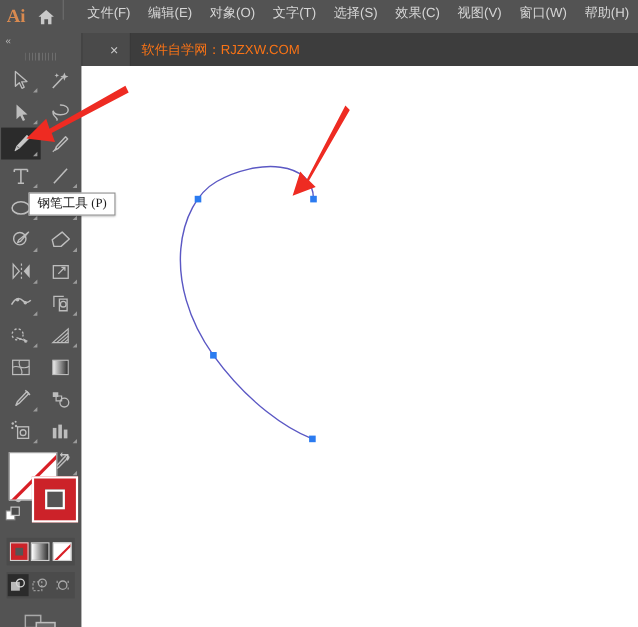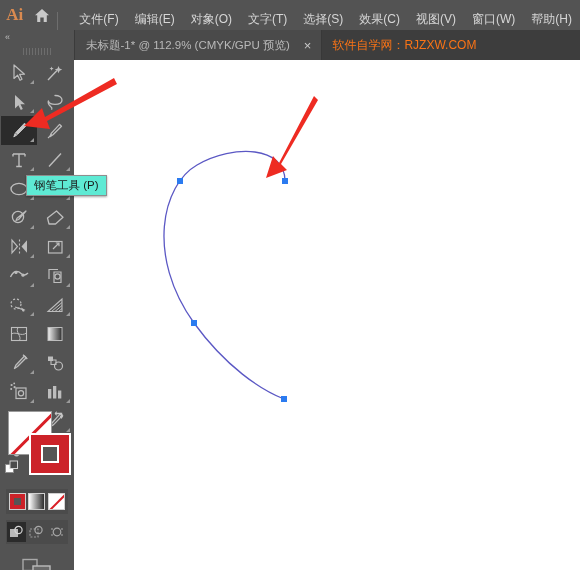--- a/index.html
+++ b/index.html
@@ -21,21 +21,21 @@
     background: #535353;
   }
 
   
   .menubar {
     position: absolute;
     left: 0; top: 0;
     width: 580px; height: 30px;
     background: #535353;
     display: flex;
-    align-items: flex-end;
+    align-items: flex-start;
   }
   .ai-logo {
     width: 34px;
     text-align: center;
     font-family: "Liberation Serif", serif;
     font-size: 17px;
     font-weight: bold;
     color: #d98a50;
     letter-spacing: 0px;
     line-height: 30px;
@@ -156,29 +156,30 @@
     width: 0; height: 0;
     border-left: 4px solid transparent;
     border-bottom: 4px solid #9a9a9a;
   }
   .tool-cell svg { display: block; }
 
   
   .tooltip {
     position: absolute;
     left: 26px; top: 145px;
-    background: #5eead4;
+    background: #ffffff;
     border: 1px solid #8e8e8e;
     padding: 2px 7px 3px 7px;
     font-size: 11.5px;
     color: #1c1c1c;
     white-space: nowrap;
     box-shadow: 0 1px 2px rgba(0,0,0,.35);
     z-index: 40;
     line-height: 14px;
+    font-family: Liberation Serif, serif;
   }
 
   
   .color-area {
     position: absolute;
     left: 0; top: 375px;
     width: 74px;
   }
   .swap-arrow {
     position: absolute;
@@ -315,21 +316,20 @@
       <div class="menu-item">效果(C)</div>
       <div class="menu-item">视图(V)</div>
       <div class="menu-item">窗口(W)</div>
       <div class="menu-item">帮助(H)</div>
     </div>
   </div>
 
   <div class="tabbar">
     <div class="tab-strip">
       <div class="doc-tab">
-        <span class="doc-tab-label">未标题-1* @ 112.9% (CMYK/GPU 预览)</span>
         <span class="doc-tab-close">×</span>
       </div>
       <div class="site-label">软件自学网：RJZXW.COM</div>
     </div>
   </div>
 
   <div class="toolpanel">
 
     <div class="tp-collapse">«</div>
     <div class="tp-grip">

